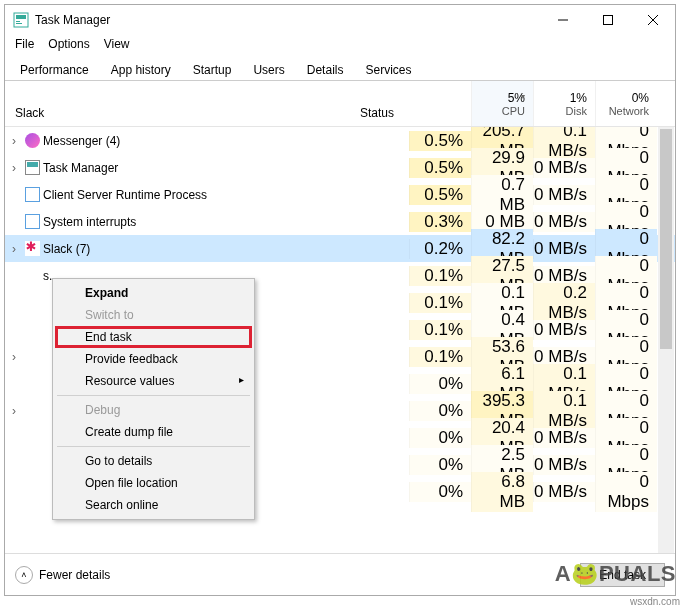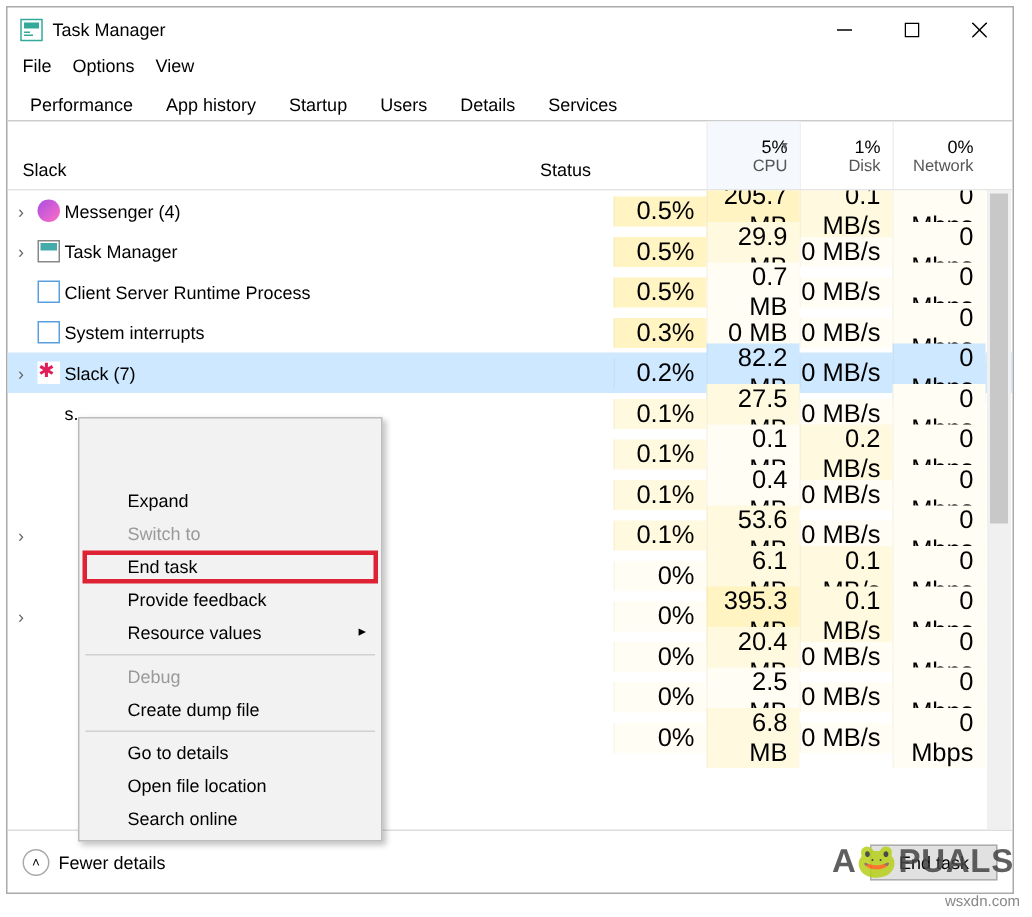--- a/index.html
+++ b/index.html
@@ -39,21 +39,21 @@
 .row .r-cell { border-left: 1px solid rgba(0,0,0,0.03); }
 .row.sel .r-cell { background: #cde8ff !important; }
 .scrollbar { position: absolute; right: 1px; top: 0; bottom: 0; width: 16px; background: #f0f0f0; }
 .thumb { position: absolute; left: 2px; right: 2px; top: 2px; height: 220px; background: #c8c8c8; }
 .footer { display: flex; align-items: center; height: 42px; border-top: 1px solid #ddd; padding: 0 10px; }
 .fewer { display: flex; align-items: center; gap: 6px; flex: 1; }
 .chev { width: 18px; height: 18px; border: 1px solid #aaa; border-radius: 50%; display: flex; align-items: center; justify-content: center; font-size: 9px; }
 .end-btn { border: 1px solid #adadad; background: #e1e1e1; padding: 4px 18px; font-size: 12px; }
 .ctxmenu { position: absolute; left: 52px; top: 278px; width: 203px; background: #f2f2f2; border: 1px solid #bcbcbc; box-shadow: 2px 2px 4px rgba(0,0,0,0.25); padding: 3px 2px; z-index: 10; }
 .ctx-item { padding: 4px 8px 4px 30px; font-size: 12px; position: relative; }
-.ctx-item.bold { font-weight: 400; margin-top: 41px; }
+.ctx-item.bold { font-weight: 700; }
 .ctx-item.disabled { color: #9a9a9a; }
 .ctx-item.hl { border: 3px solid #d23; padding: 1px 5px 1px 27px; }
 .ctx-item .arrow { position: absolute; right: 8px; top: 4px; font-size: 10px; }
 .ctx-sep { height: 1px; background: #d0d0d0; margin: 3px 2px; }
 .watermark { position: absolute; right: 12px; bottom: 24px; font-size: 22px; font-weight: 700; color: #444; z-index: 20; opacity: 0.85; letter-spacing: 0.5px; }
 .watermark .mid { color: #7bc043; display: inline-block; position: relative; }
 .wm-site { position: absolute; right: 8px; bottom: 4px; font-size: 10px; color: #888; z-index: 20; }
 .ico-msg { background: linear-gradient(135deg,#a84fe3,#ff6ec4); border-radius: 50%; }
 .ico-tm { background: #fff; border: 1px solid #888; position: relative; }
 .ico-tm::after { content:''; position:absolute; left:1px; top:1px; right:1px; bottom:7px; background:#4aa; }

